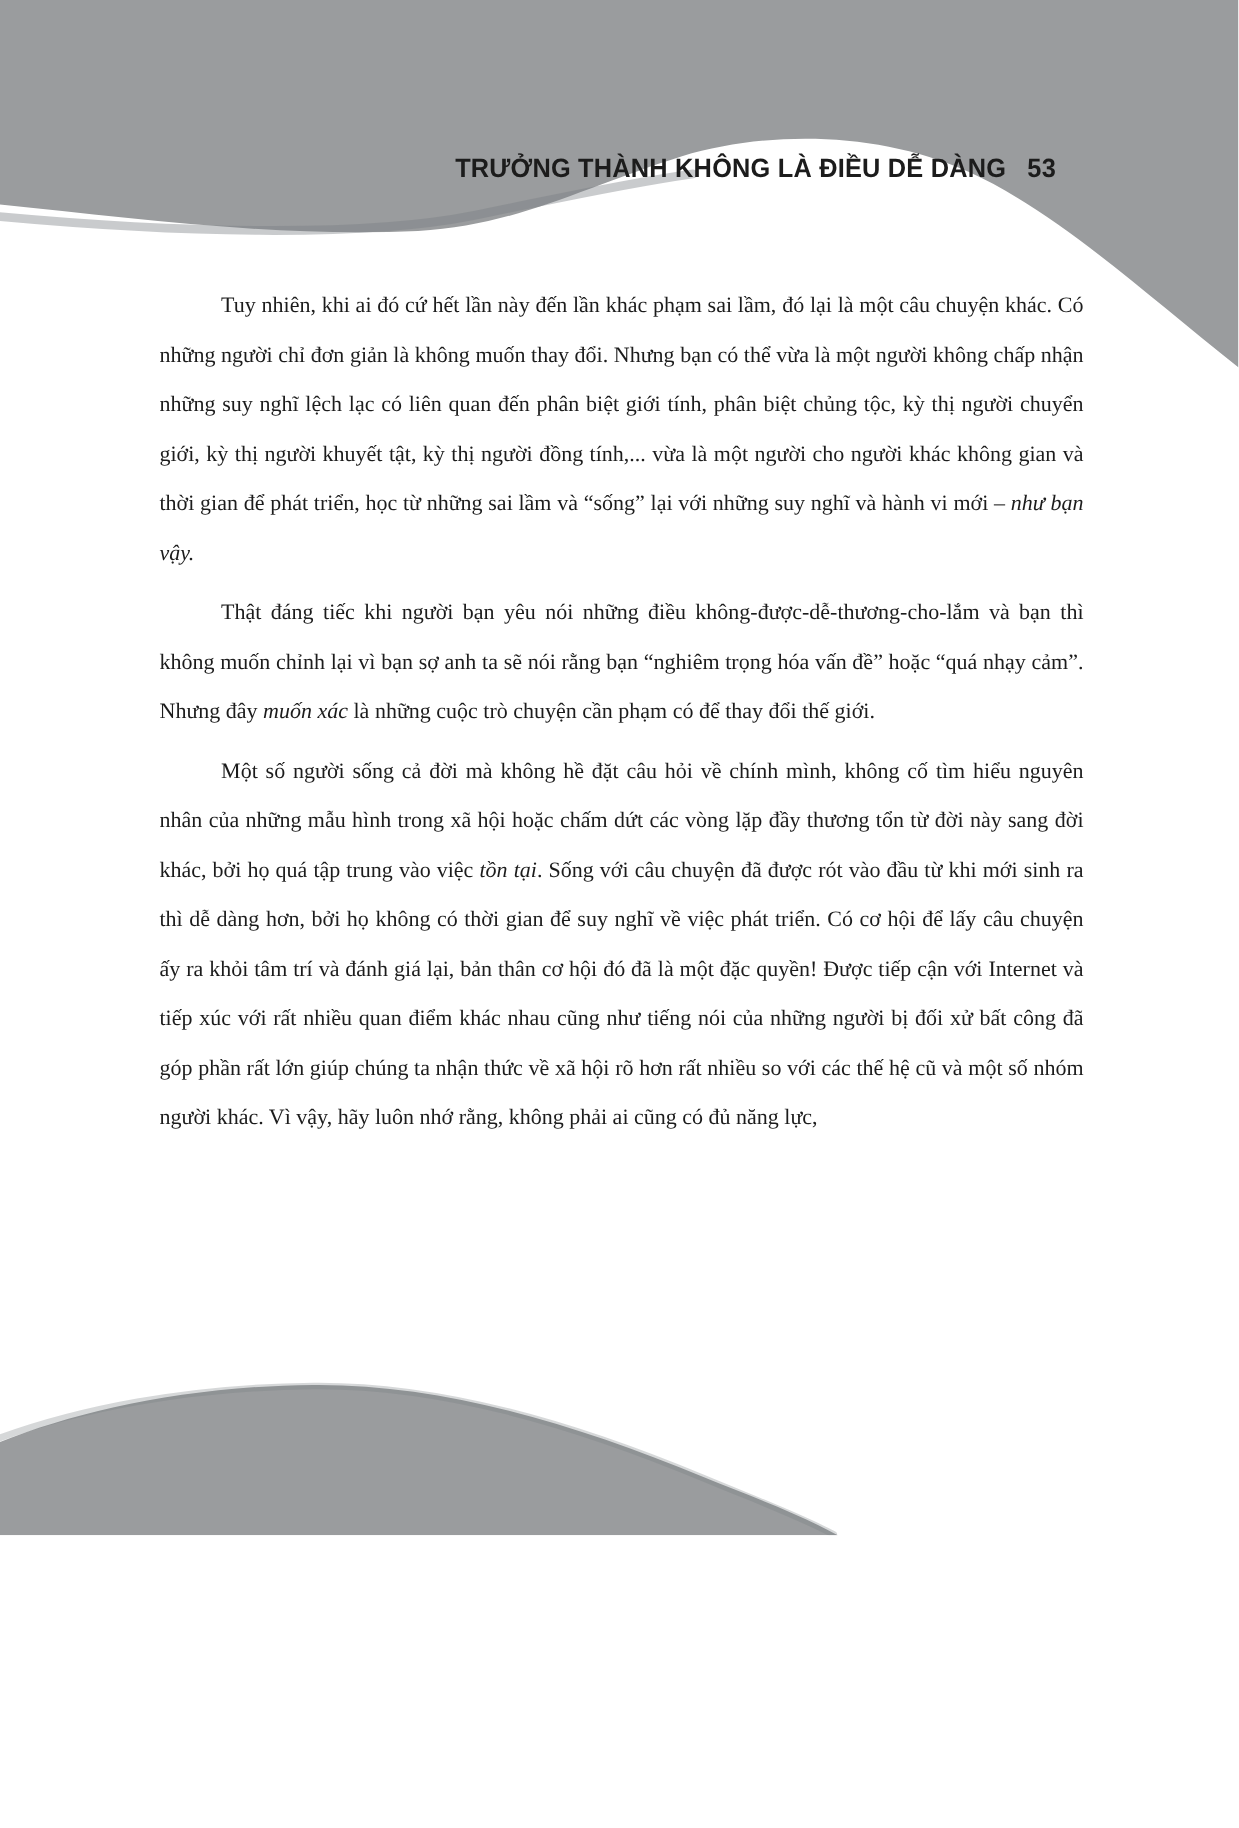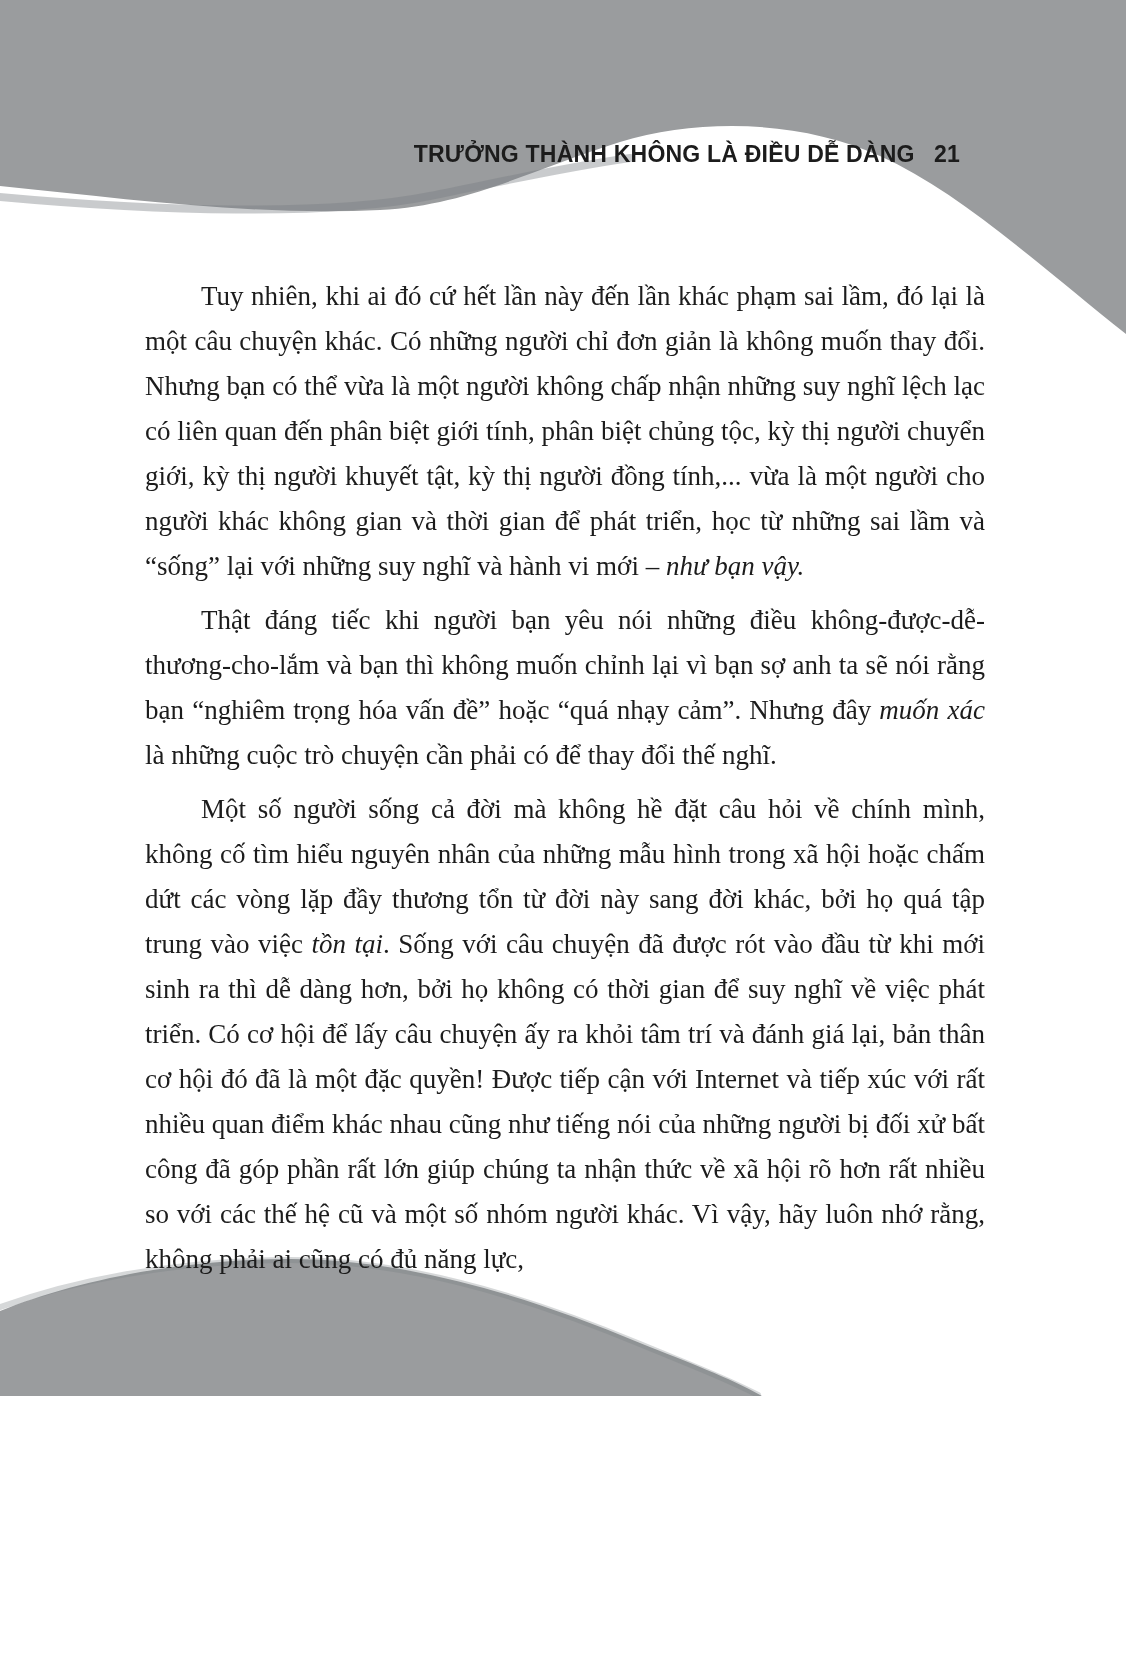--- a/index.html
+++ b/index.html
@@ -45,25 +45,25 @@
     font-weight: 700;
     font-size: 24px;
     letter-spacing: 0.2px;
     color: var(--ink, #1c1c1c);
     transform: scaleX(0.96);
     transform-origin: right center;
     white-space: nowrap;
   }
   .body-text {
     position: absolute;
-    top: 274px;
+    top: 256px;
     left: 145px;
     width: 840px;
     z-index: 2;
-    font-size: 27px;
+    font-size: 20px;
     line-height: 45px;
     text-align: justify;
     color: var(--ink, #1c1c1c);
   }
   .body-text p {
     margin: 0 0 9px 0;
     text-indent: 56px;
   }
   .body-text p:last-child {
     margin-bottom: 0;
@@ -82,26 +82,26 @@
              C 120,198 250,216 380,210
              C 470,205 530,170 620,142
              C 700,118 800,120 880,156
              C 960,192 1035,262 1126,334
              L 1126,0 L 0,0 Z"></path>
     <path style="stroke: var(--deco-shadow, #787e81); fill: none;" stroke-width="8" stroke-opacity="0.4" stroke-linecap="round" d="M-10,196 C 160,212 330,216 430,196 C 500,182 560,168 630,158"></path>
   </svg>
 
   <header class="running-head">
     <span>TRƯỞNG THÀNH KHÔNG LÀ ĐIỀU DỄ DÀNG</span>
-    <span>21</span>
+    <span>53</span>
   </header>
 
   <main class="body-text">
     <p><span>Tuy nhiên, khi ai đó cứ hết lần này đến lần khác phạm sai lầm, đó lại là một câu chuyện khác. Có những người chỉ đơn giản là không muốn thay đổi. Nhưng bạn có thể vừa là một người không chấp nhận những suy nghĩ lệch lạc có liên quan đến phân biệt giới tính, phân biệt chủng tộc, kỳ thị người chuyển giới, kỳ thị người khuyết tật, kỳ thị người đồng tính,... vừa là một người cho người khác không gian và thời gian để phát triển, học từ những sai lầm và “sống” lại với những suy nghĩ và hành vi mới – </span><i>như bạn vậy.</i></p>
-    <p><span>Thật đáng tiếc khi người bạn yêu nói những điều không-được-dễ-thương-cho-lắm và bạn thì không muốn chỉnh lại vì bạn sợ anh ta sẽ nói rằng bạn “nghiêm trọng hóa vấn đề” hoặc “quá nhạy cảm”. Nhưng đây </span><i>muốn xác</i><span> là những cuộc trò chuyện cần phải có để thay đổi thế nghĩ.</span></p>
+    <p><span>Thật đáng tiếc khi người bạn yêu nói những điều không-được-dễ-thương-cho-lắm và bạn thì không muốn chỉnh lại vì bạn sợ anh ta sẽ nói rằng bạn “nghiêm trọng hóa vấn đề” hoặc “quá nhạy cảm”. Nhưng đây </span><i>muốn xác</i><span> là những cuộc trò chuyện cần phạm có để thay đổi thế giới.</span></p>
     <p><span>Một số người sống cả đời mà không hề đặt câu hỏi về chính mình, không cố tìm hiểu nguyên nhân của những mẫu hình trong xã hội hoặc chấm dứt các vòng lặp đầy thương tổn từ đời này sang đời khác, bởi họ quá tập trung vào việc </span><i>tồn tại</i><span>. Sống với câu chuyện đã được rót vào đầu từ khi mới sinh ra thì dễ dàng hơn, bởi họ không có thời gian để suy nghĩ về việc phát triển. Có cơ hội để lấy câu chuyện ấy ra khỏi tâm trí và đánh giá lại, bản thân cơ hội đó đã là một đặc quyền! Được tiếp cận với Internet và tiếp xúc với rất nhiều quan điểm khác nhau cũng như tiếng nói của những người bị đối xử bất công đã góp phần rất lớn giúp chúng ta nhận thức về xã hội rõ hơn rất nhiều so với các thế hệ cũ và một số nhóm người khác. Vì vậy, hãy luôn nhớ rằng, không phải ai cũng có đủ năng lực,</span></p>
   </main>
 
   <svg class="deco-bottom" viewBox="0 0 1126 175" xmlns="http://www.w3.org/2000/svg" aria-hidden="true">
     <path style="fill: var(--deco-gray, #9a9c9e);" d="M0,90
              C 70,62 170,39 285,38
              C 400,37 520,72 640,122
              C 690,142 728,156 762,175
              L 0,175 Z"></path>
     <path style="stroke: var(--deco-shadow, #787e81); fill: none;" stroke-width="6" stroke-opacity="0.3" stroke-linecap="round" d="M-5,88 C 70,60 170,40 285,39 C 400,38 520,73 640,123 C 688,143 726,157 758,174"></path>

